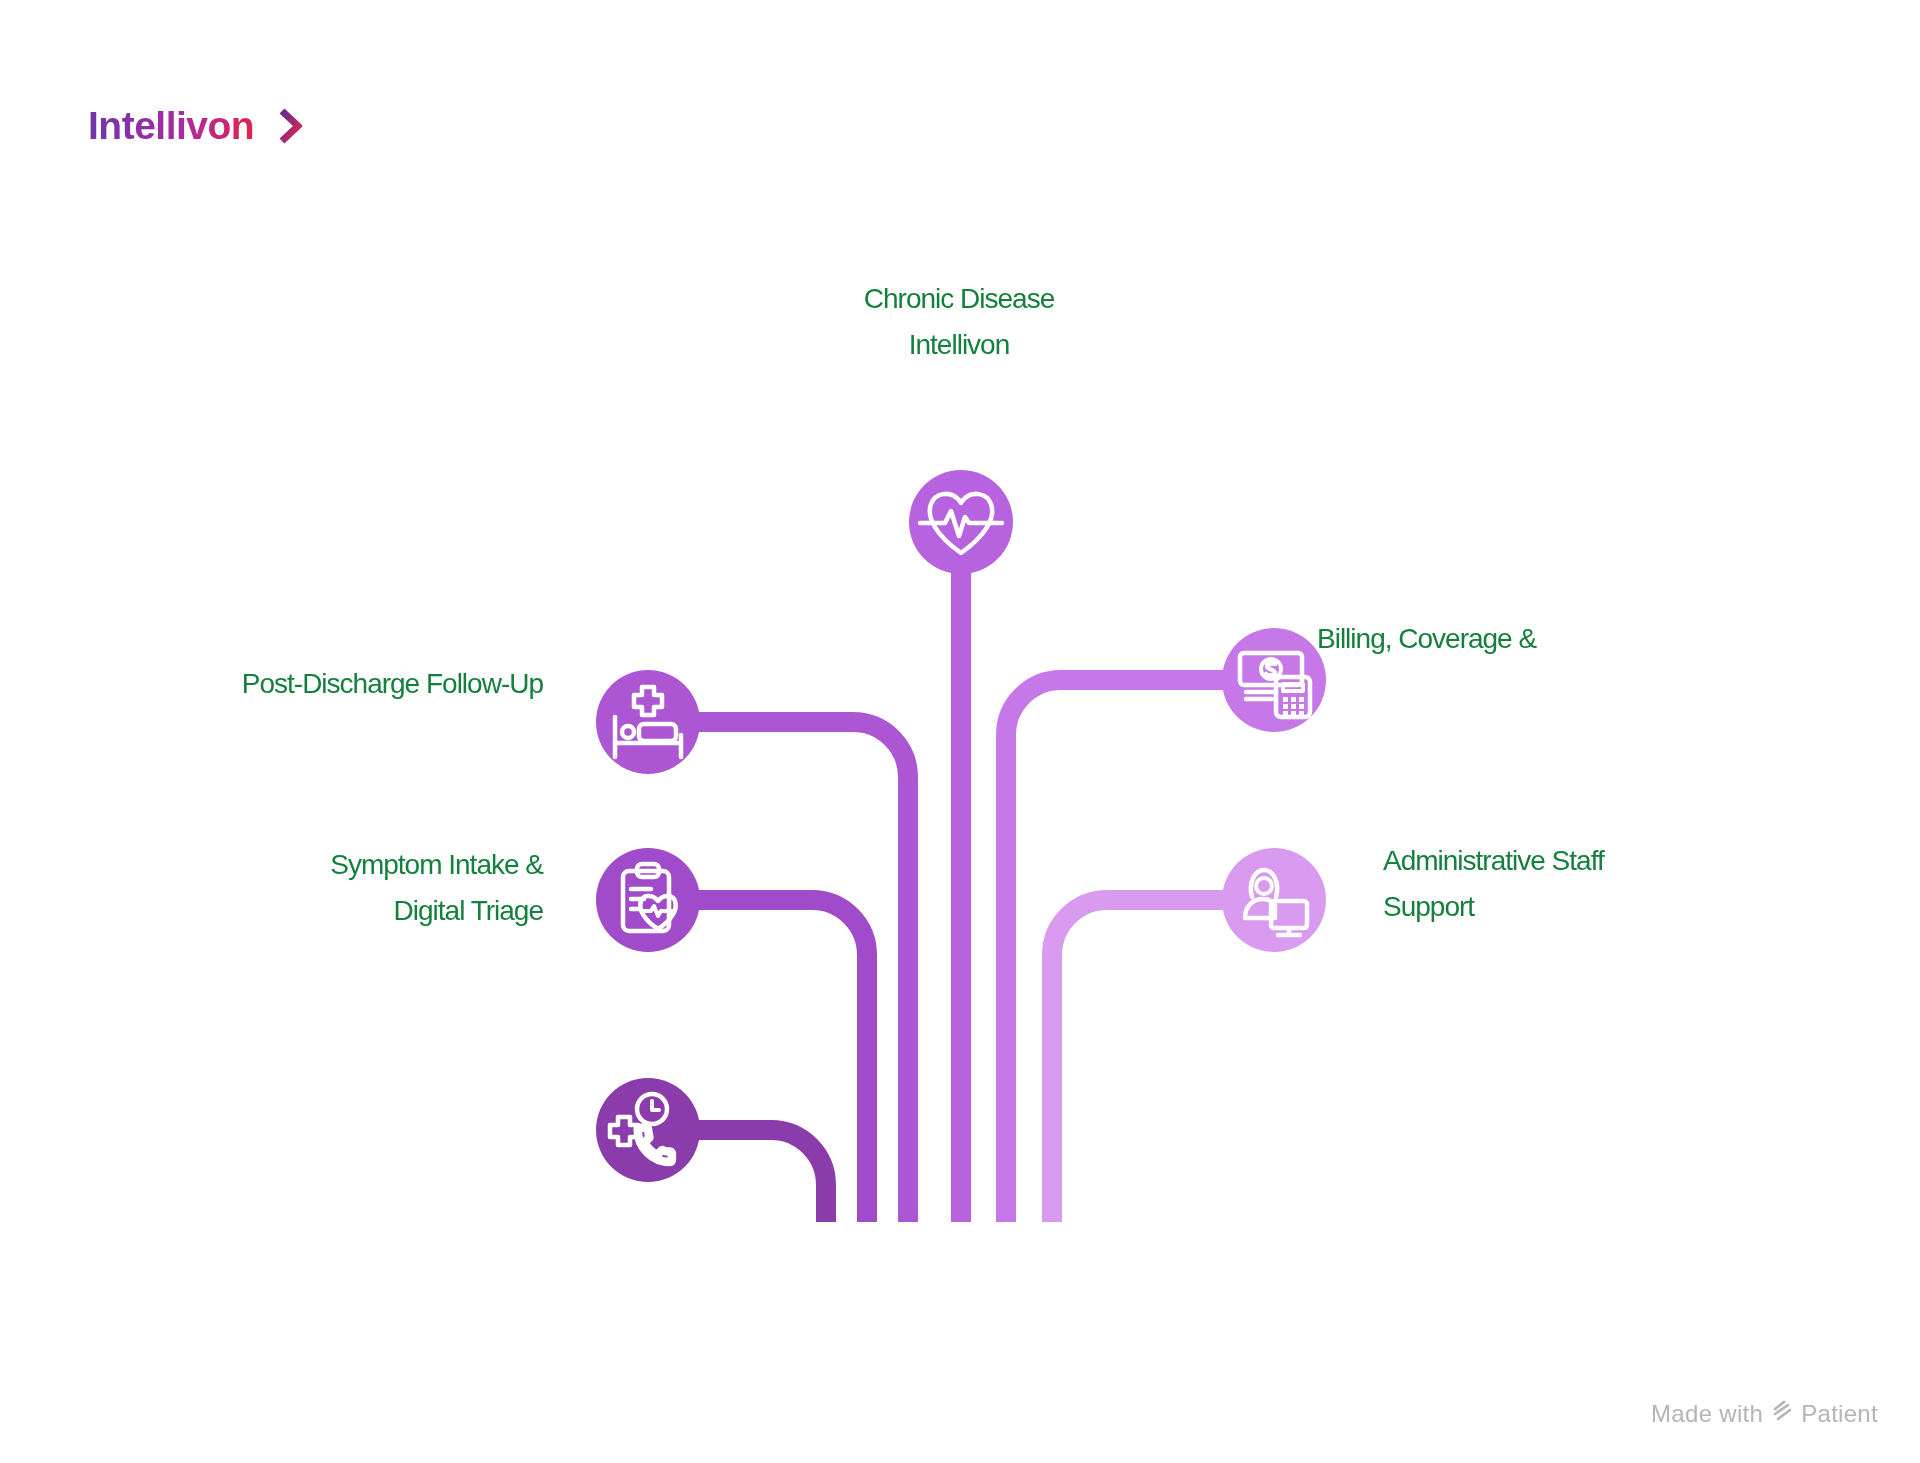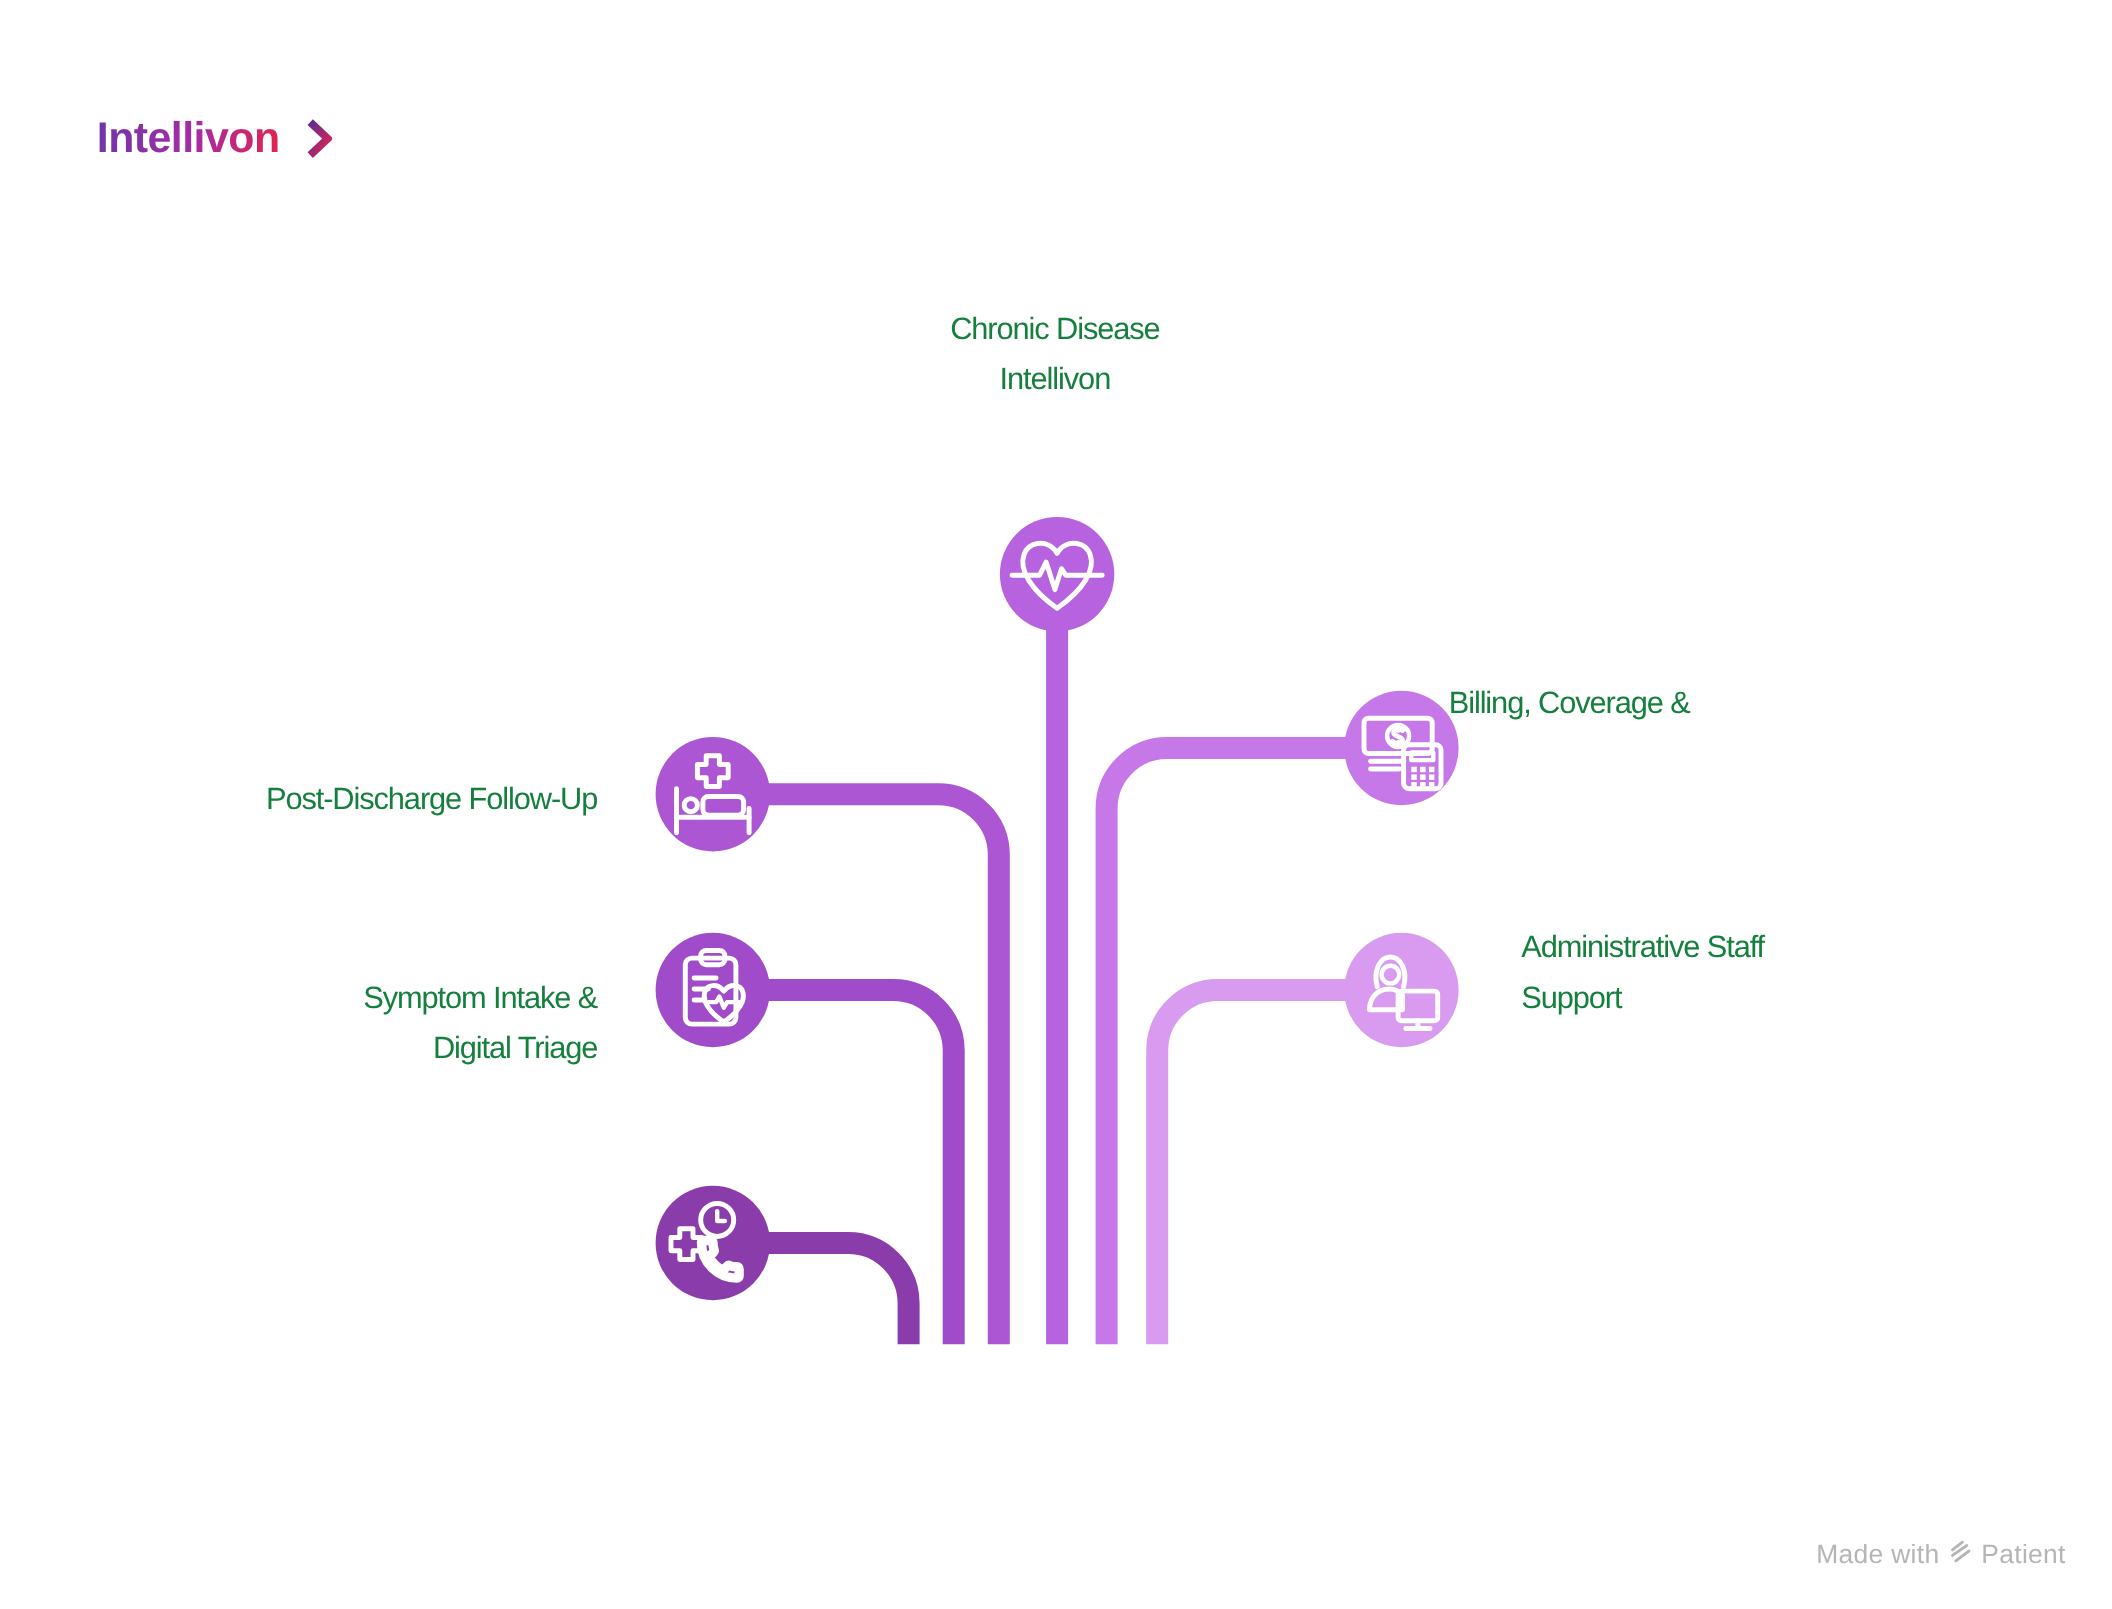--- a/index.html
+++ b/index.html
@@ -27,21 +27,21 @@
   
   .node-icon{position:absolute;width:120px;height:120px;}
   .node-icon .stroke{fill:none;stroke:#ffffff;stroke-width:4.5;stroke-linecap:round;stroke-linejoin:round;}
   .node-icon .thin{stroke-width:4;}
   
   .label{
     position:absolute;
     font-size:28px;font-weight:400;letter-spacing:-1px;
     line-height:46px;color:#15803d;white-space:nowrap;
   }
-  .label.right-align{text-align:right;margin-top:42px;}
+  .label.right-align{text-align:right;}
   .label.center-align{text-align:center;transform:translateX(-50%);}
   
   .footer{
     position:absolute;right:42px;top:1400px;
     display:flex;gap:8px;
     font-size:24px;color:#b5b5b5;letter-spacing:0.3px;
   }
   .footer svg{display:block;}
 </style>
 </head>

